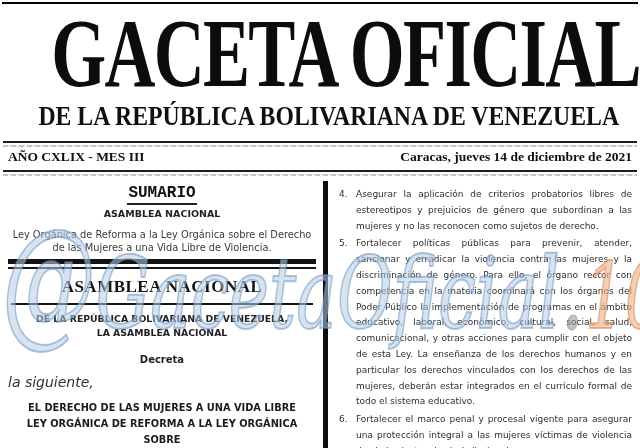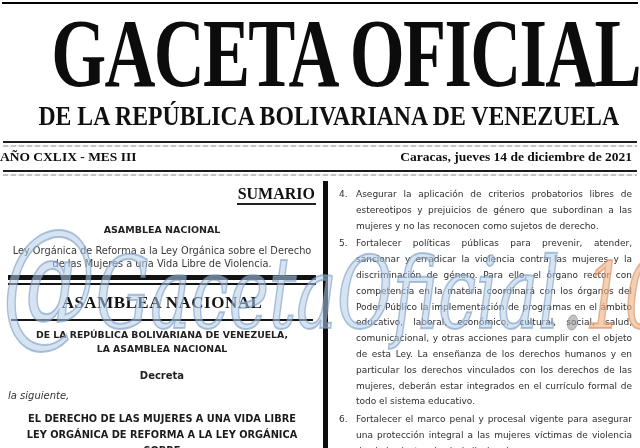--- a/index.html
+++ b/index.html
@@ -39,39 +39,39 @@
     position: absolute; left: 3px; right: 3px; height: 4px;
     border-top: 2px solid #1d1d1d;
     background: repeating-linear-gradient(90deg, #c3c3c3 0 5px, #eeeeee 5px 8px);
     background-size: 100% 2px; background-repeat: no-repeat; background-position: 0 100%;
   }
   #rule1 { top: 141px; }
   #rule2 { top: 170px; }
 
   
   .dateline {
-    position: absolute; top: 149px; left: 0; right: 8px;
+    position: absolute; top: 149px; left: 8px; right: 8px;
     display: flex; justify-content: space-between; align-items: baseline;
     font-family: "Liberation Serif", serif;
     font-weight: bold; font-size: 13.5px; color: #0f0f0f;
   }
 
   
   .col-divider {
     position: absolute; top: 181px; bottom: 0; left: 323px; width: 5px;
     background: #0e0e0e;
   }
   #leftcol  { position: absolute; top: 185px; left: 8px;  width: 308px; }
   #rightcol { position: absolute; top: 187px; left: 339px; width: 293px; }
 
   
   .sumario-title {
-    text-align: right; font-family: Liberation Serif, serif;
+    text-align: center; font-family: Liberation Mono, monospace;
     font-size: 16px; font-weight: bold; color: #111;
-    line-height: 17px; margin-bottom: 22px;
+    line-height: 17px; margin-bottom: 6px;
   }
   .sumario-title span { border-bottom: 2px solid #222; padding: 0 1px 1px; }
   .sumario-org {
     text-align: center; font-size: 9.5px; font-weight: bold;
     color: #222; line-height: 11px; margin-bottom: 10px;
   }
   .sumario-entry {
     text-align: center; font-size: 9.8px; color: #3a3a3a;
     line-height: 12.5px; margin-bottom: 5px; padding: 0 2px;
   }
@@ -84,21 +84,21 @@
   }
   .rule-mid { border-top: 2px solid #151515; margin: 0 3px 7px; }
   .org-line {
     text-align: center; font-size: 9.3px; font-weight: bold;
     color: #222; line-height: 14px;
   }
   .decreta {
     text-align: center; font-size: 10px; font-weight: bold;
     color: #222; margin-top: 14px;
   }
-  .la-siguiente { font-size: 10px; font-style: italic; color: #333; margin-top: 9px; }
+  .la-siguiente { font-size: 14px; font-style: italic; color: #333; margin-top: 9px; }
   .law-title {
     text-align: center; font-size: 9.8px; font-weight: bold;
     color: #1b1b1b; line-height: 16px; margin-top: 10px;
   }
 
   
   .item {
     position: relative; padding-left: 17px; margin-bottom: 2px;
     text-align: justify; font-size: 9px; line-height: 15.8px; color: #2e2e2e;
   }

